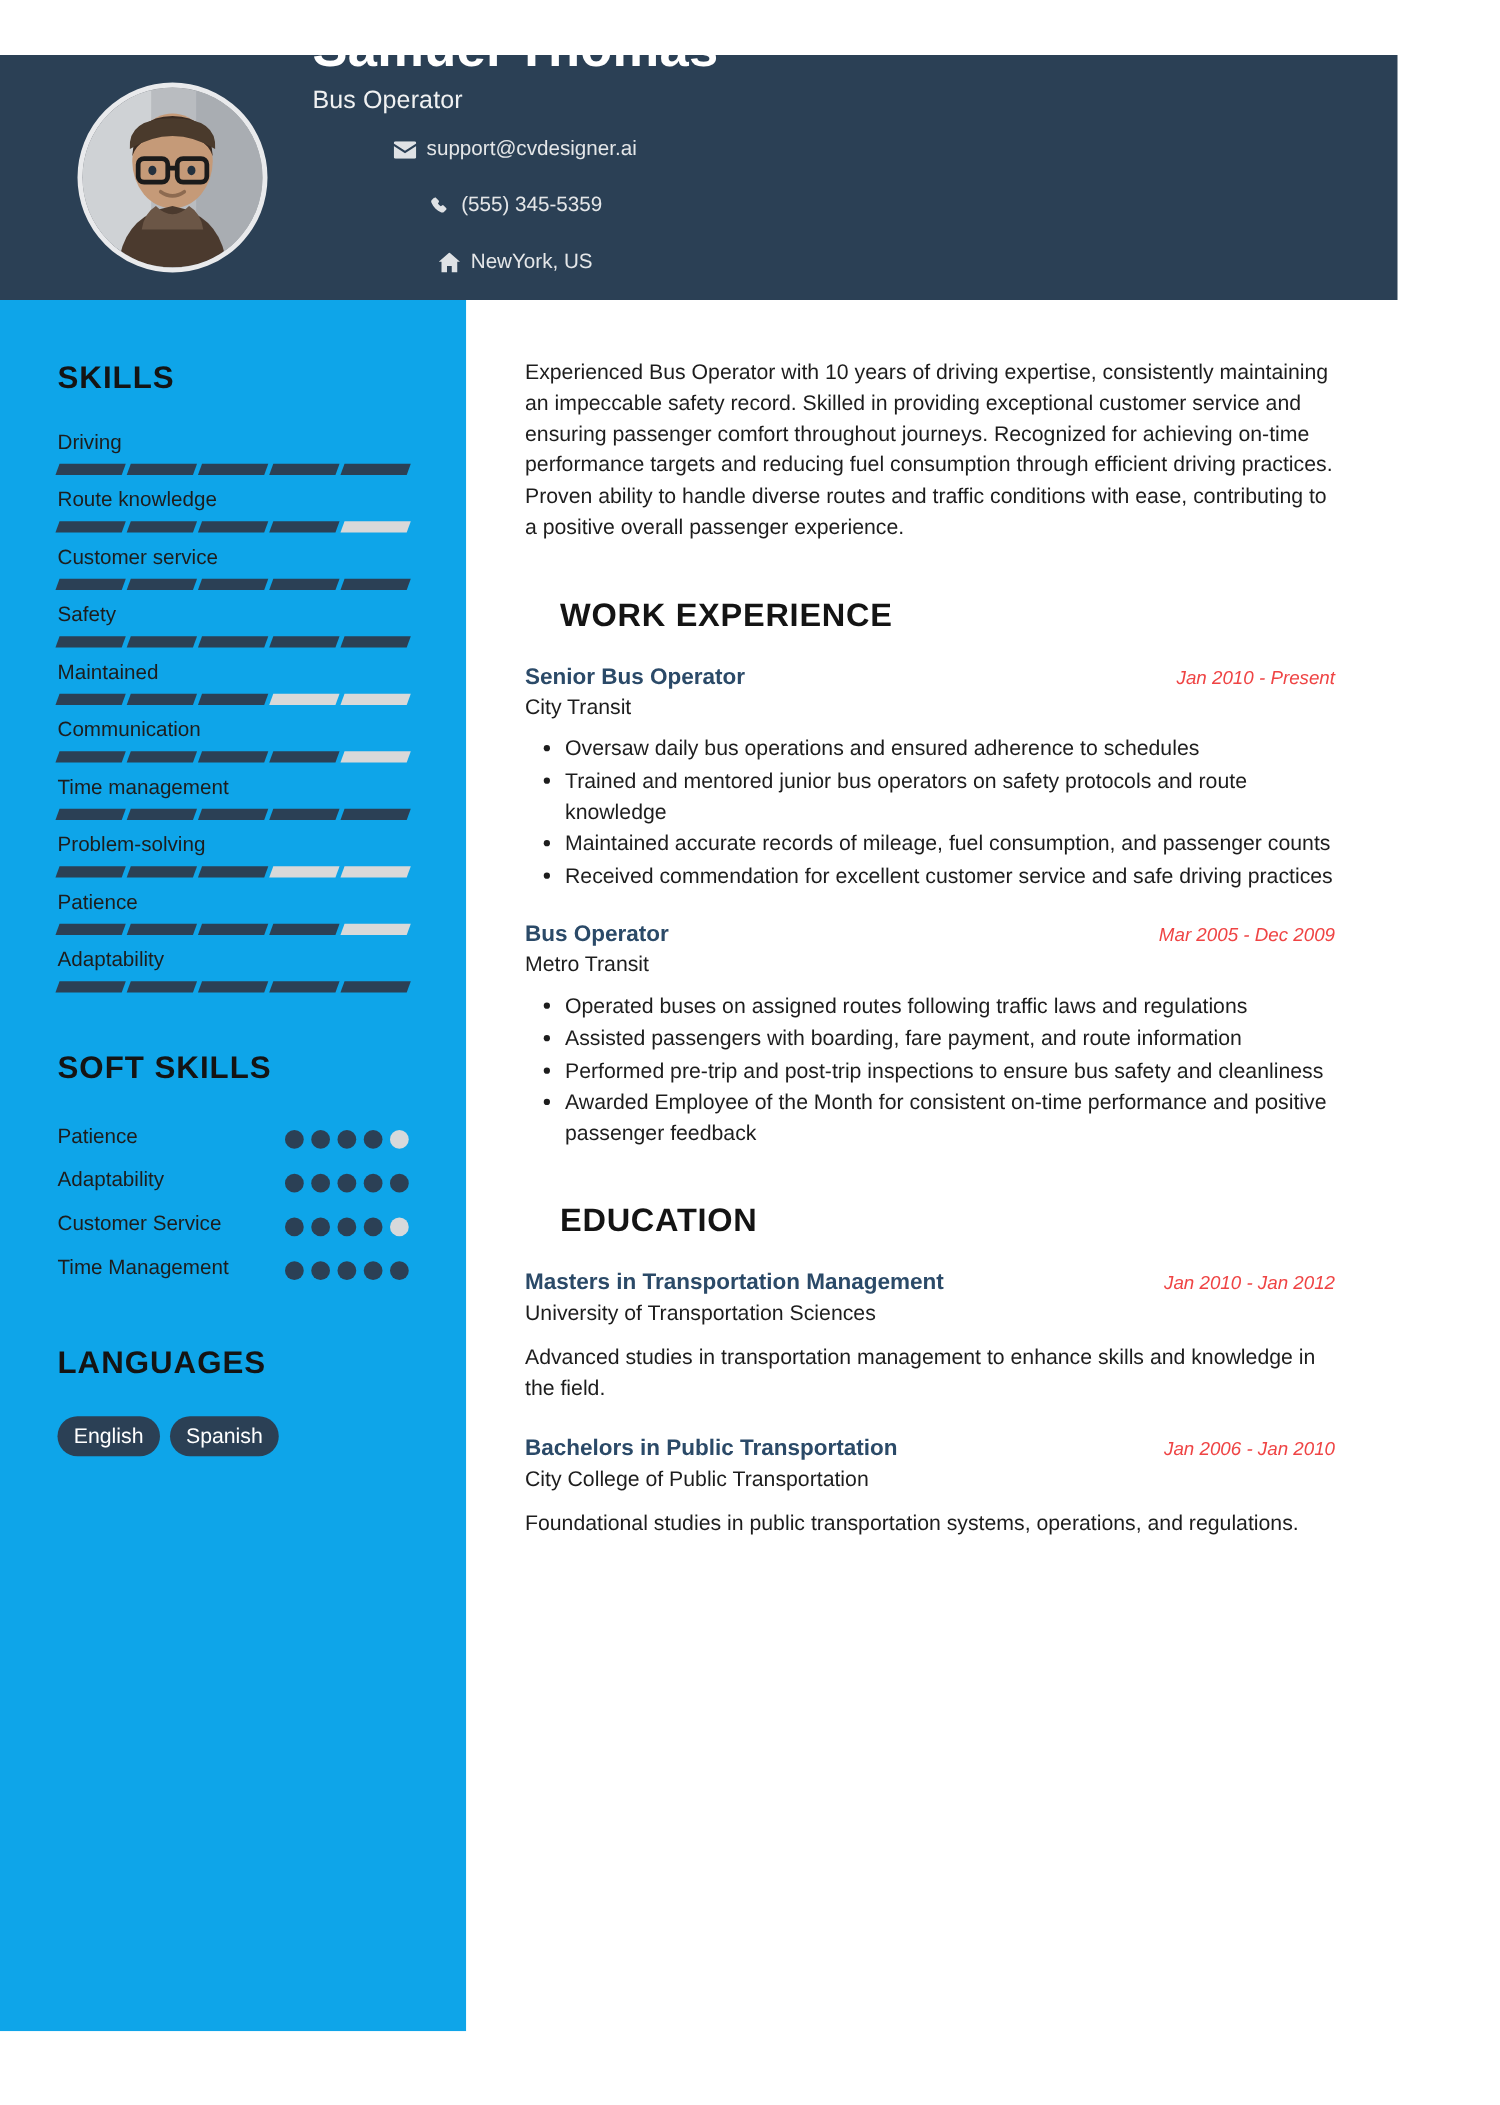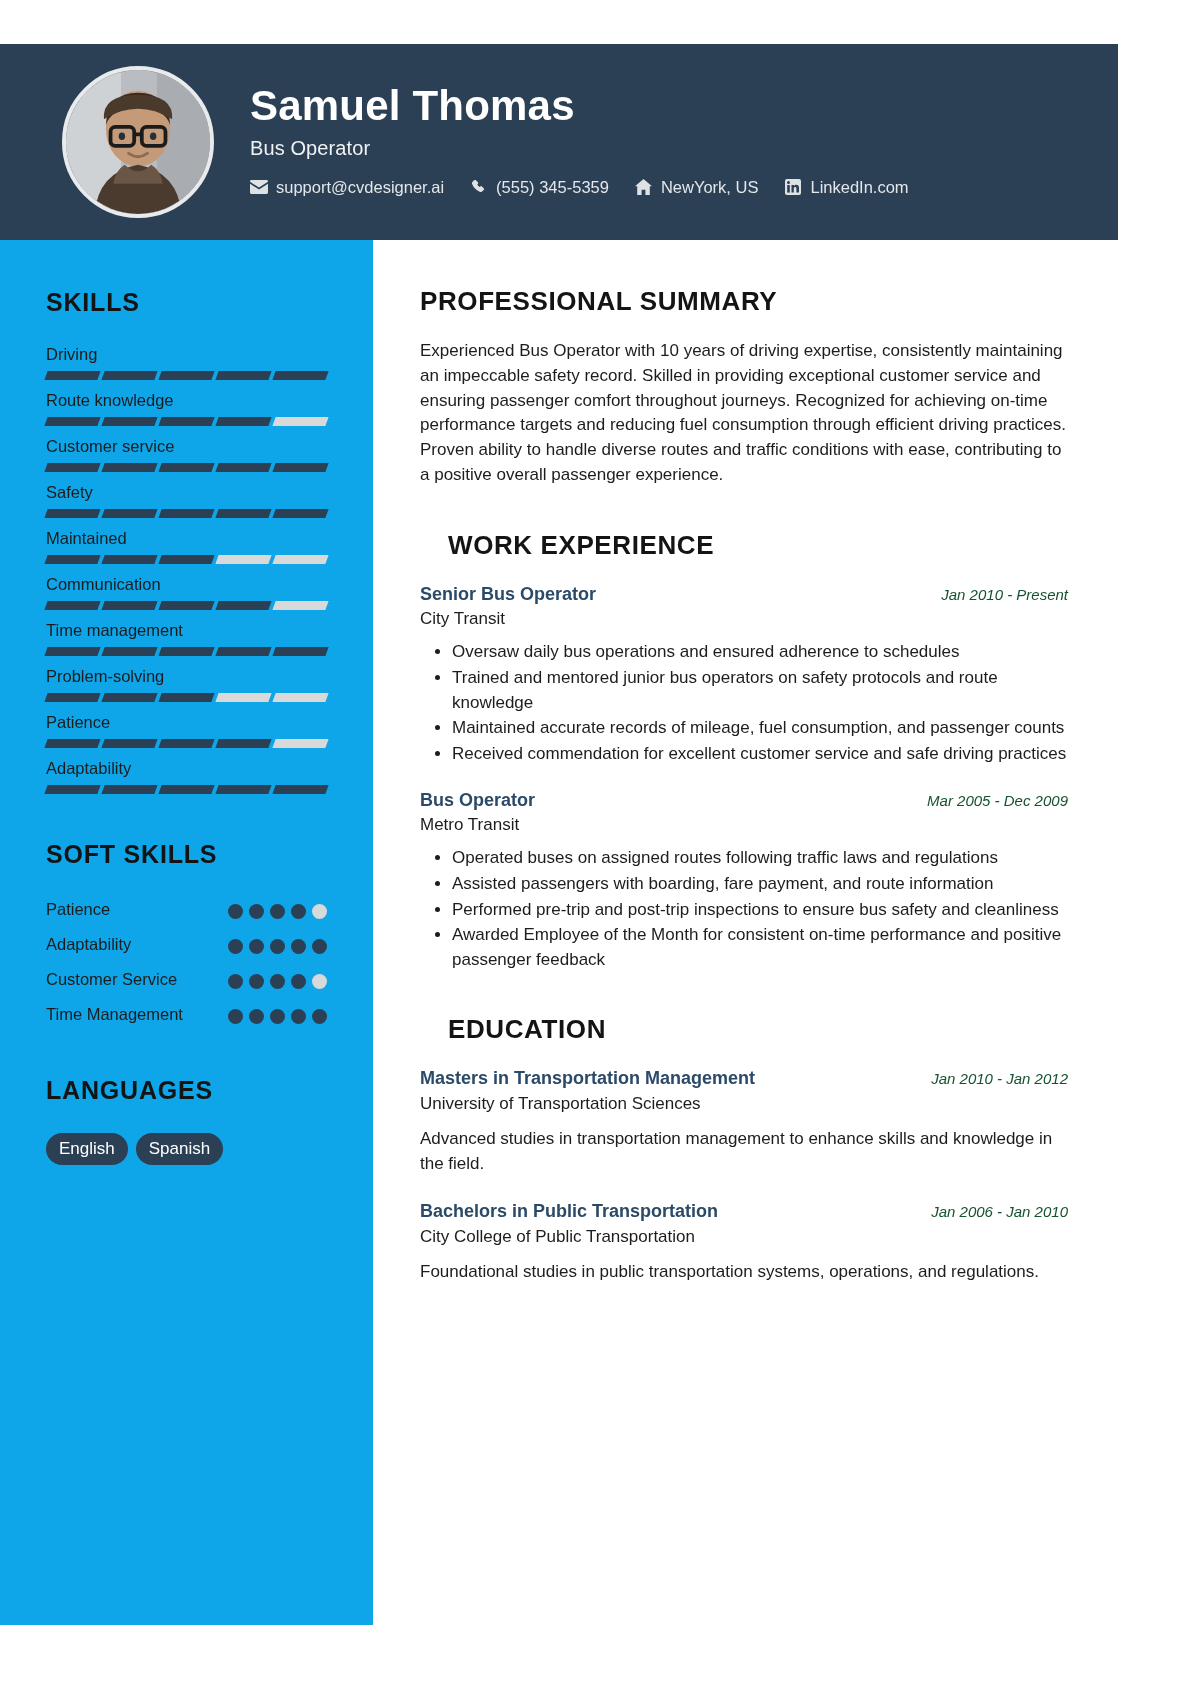--- a/index.html
+++ b/index.html
@@ -67,20 +67,21 @@
     letter-spacing: 0.1px;
   }
 
   .contacts {
     display: flex;
     align-items: center;
     margin-top: 18px;
     gap: 26px;
     font-size: 16.5px;
     color: #e4e6e8;
+    flex-direction: column;
   }
   .contact {
     display: flex;
     align-items: center;
     gap: 8px;
     white-space: nowrap;
   }
   .contact .ico {
     display: inline-flex;
     align-items: center;
@@ -219,21 +220,21 @@
   }
   .entry-title {
     font-size: 18px;
     font-weight: bold;
     color: #2b4a68;
     line-height: 1.25;
   }
   .entry-date {
     font-size: 15px;
     font-style: italic;
-    color: #14532d;
+    color: #ef4444;
     white-space: nowrap;
     flex: 0 0 auto;
   }
   .entry-org {
     font-size: 17px;
     color: #1d1d1d;
     margin-top: 3px;
     line-height: 1.3;
   }
   .entry-desc {
@@ -494,21 +495,20 @@
       <h2 class="side-h gap">LANGUAGES</h2>
       <div class="lang-row" id="languages-list">
           <span class="lang-tag">English</span>
           <span class="lang-tag">Spanish</span>
         </div>
 
     </aside>
 
     <main class="main">
 
-      <h2 class="main-h">PROFESSIONAL SUMMARY</h2>
       <p class="summary">Experienced Bus Operator with 10 years of driving expertise, consistently maintaining an impeccable safety record. Skilled in providing exceptional customer service and ensuring passenger comfort throughout journeys. Recognized for achieving on-time performance targets and reducing fuel consumption through efficient driving practices. Proven ability to handle diverse routes and traffic conditions with ease, contributing to a positive overall passenger experience.</p>
 
       <h2 class="main-h spaced">WORK EXPERIENCE</h2>
       <div id="experience-list">
           <div class="entry">
             <div class="entry-head">
               <div class="entry-title">Senior Bus Operator</div>
               <div class="entry-date">Jan 2010 - Present</div>
             </div>
             <div class="entry-org">City Transit</div>

